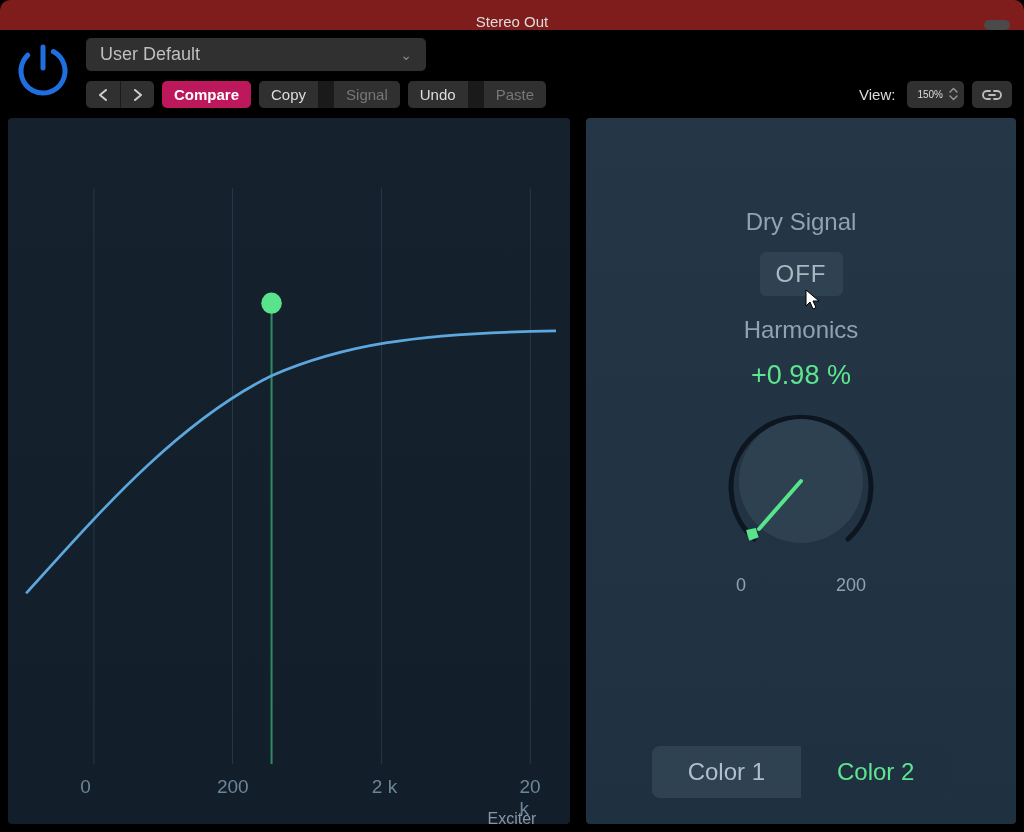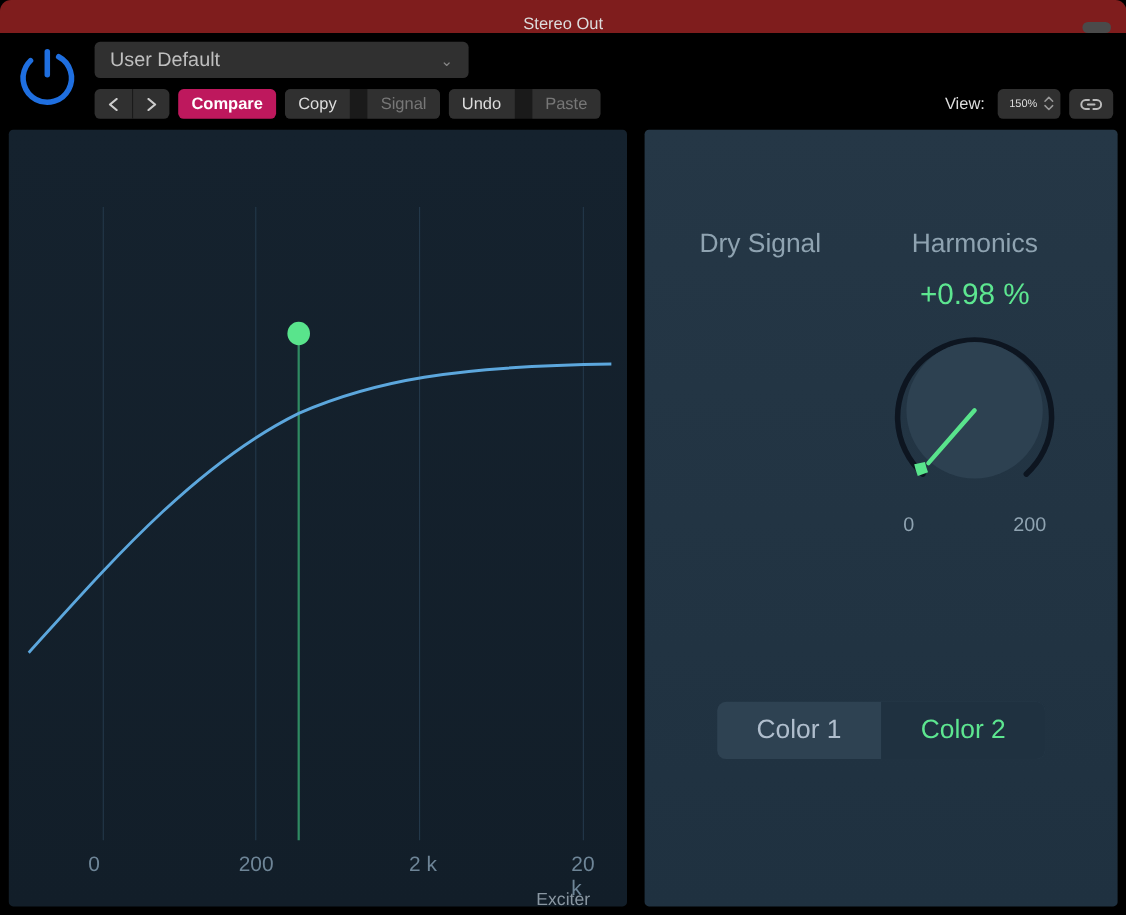--- a/index.html
+++ b/index.html
@@ -185,20 +185,21 @@
       padding: 90px 30px 0 30px;
       display: flex;
       flex-direction: column;
       align-items: center;
     }
     .controls-row {
       display: flex;
       width: 100%;
       justify-content: space-around;
       gap: 20px;
+      flex-direction: column;
     }
     .control-col {
       display: flex;
       flex-direction: column;
       align-items: center;
       gap: 16px;
     }
     .control-label {
       color: #8fa3b1;
       font-size: 24px;
@@ -352,20 +353,28 @@
       <span style="left:40%">200</span>
       <span style="left:67%">2 k</span>
       <span style="left:94%">20 k</span>
     </div>
   </div>
 
   <div class="right-panel">
     <div class="controls-row">
       <div class="control-col">
         <div class="control-label">Dry Signal</div>
+        <div class="off-btn">
+          <span>OFF</span>
+          <span class="cursor-icon">
+            <svg width="18" height="24" viewBox="0 0 18 24">
+              <path d="M2 2 L2 18 L6 14 L9 21 L12 19.5 L9 13 L15 13 Z" fill="#fff" stroke="#000" stroke-width="1"></path>
+            </svg>
+          </span>
+        </div>
       </div>
       <div class="control-col">
         <div class="control-label">Harmonics</div>
         <div class="harm-value">+0.98 %</div>
         <div class="knob-wrap">
           <svg viewBox="0 0 160 160">
 
             <path d="M 33 138 A 70 70 0 1 1 127 138" fill="none" stroke="#0d1520" stroke-width="5" stroke-linecap="round"></path>
 
             <circle cx="80" cy="80" r="62" fill="#2d4151"></circle>

